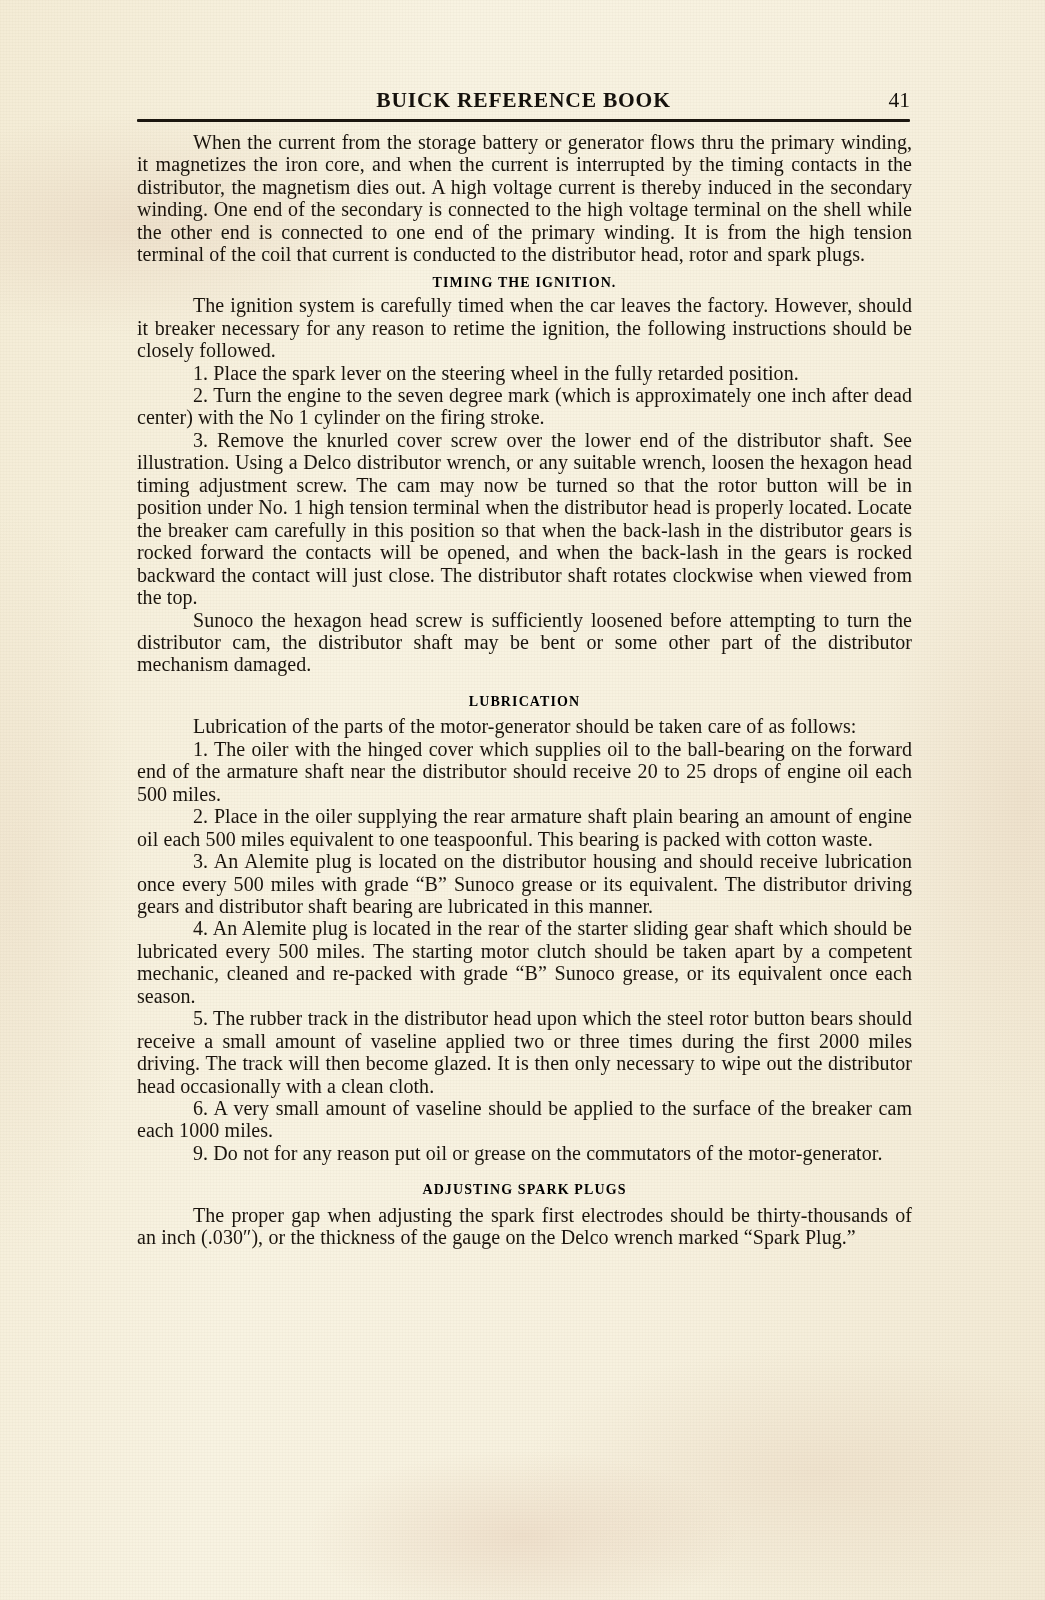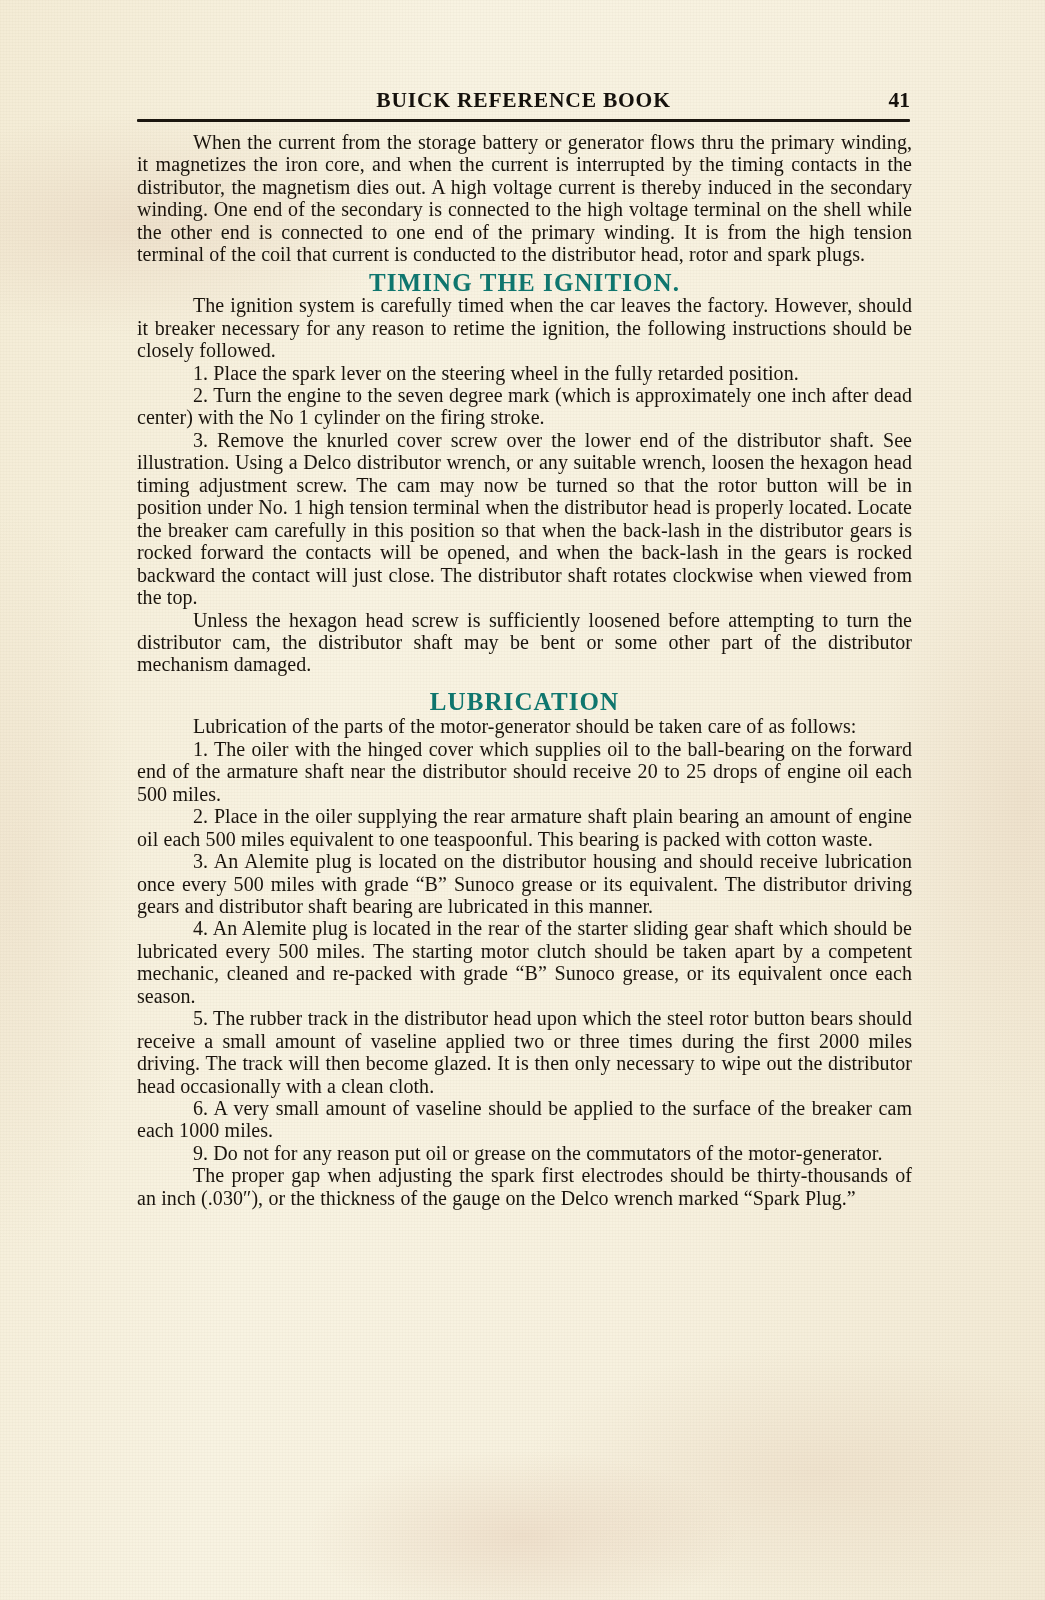--- a/index.html
+++ b/index.html
@@ -65,21 +65,21 @@
     font-weight: bold;
     font-size: 21.5px;
     letter-spacing: 0.8px;
     color: #15110c;
     white-space: nowrap;
   }
   .header-folio {
     position: absolute;
     right: 0;
     top: 0;
-    font-weight: bold;
+    font-weight: normal;
     font-size: 21.5px;
     color: #15110c;
   }
   .head-rule {
     position: absolute;
     left: 137px;
     top: 119px;
     width: 773px;
     height: 3px;
     background: #1b160f;
@@ -103,26 +103,26 @@
     letter-spacing: 0.05px;
     word-spacing: 0.2px;
     color: #1a140d;
   }
   p.indent {
     text-indent: 56px;
   }
 
   h2.section {
     margin: 0;
-    font-size: 25px;
+    font-size: 14px;
     line-height: 22.45px;
     font-weight: bold;
     text-align: center;
     letter-spacing: 1.1px;
-    color: #0f766e;
+    color: #000000;
   }
   h2.section.spaced-top { padding-top: 6px; }
   h2.section.gap-top { padding-top: 15px; }
   h2.section.gap-bottom { padding-bottom: 2px; }
 </style>
 </head>
 <body>
 
 <div class="paper"></div>
 <div class="grain"></div>
@@ -136,26 +136,27 @@
 
   <div class="head-rule"></div>
 
   <div class="column">
       <p class="body indent">When the current from the storage battery or generator flows thru the primary winding, it magnetizes the iron core, and when the current is interrupted by the timing contacts in the distributor, the magnetism dies out.  A high voltage current is thereby induced in the secondary winding.  One end of the secondary is connected to the high voltage terminal on the shell while the other end is connected to one end of the primary winding.  It is from the high tension terminal of the coil that current is conducted to the distributor head, rotor and spark plugs.</p>
       <h2 class="section spaced-top">TIMING THE IGNITION.</h2>
       <p class="body indent">The ignition system is carefully timed when the car leaves the factory. However, should it breaker necessary for any reason to retime the ignition, the following instructions should be closely followed.</p>
       <p class="body indent">1.   Place the spark lever on the steering wheel in the fully retarded position.</p>
       <p class="body indent">2.   Turn the engine to the seven degree mark (which is approximately one inch after dead center) with the No 1 cylinder on the firing stroke.</p>
       <p class="body indent">3.   Remove the knurled cover screw over the lower end of the distributor shaft.  See illustration.  Using a Delco distributor wrench, or any suitable wrench, loosen the hexagon head timing adjustment screw.  The cam may now be turned so that the rotor button will be in position under No. 1 high tension terminal when the distributor head is properly located. Locate the breaker cam carefully in this position so that when the back-lash in the distributor gears is rocked forward the contacts will be opened, and when the back-lash in the gears is rocked backward the contact will just close.  The distributor shaft rotates clockwise when viewed from the top.</p>
-      <p class="body indent">Unless the hexagon head screw is sufficiently loosened before attempting to turn the distributor cam, the distributor shaft may be bent or some other part of the distributor mechanism damaged.</p>
+      <p class="body indent">Sunoco the hexagon head screw is sufficiently loosened before attempting to turn the distributor cam, the distributor shaft may be bent or some other part of the distributor mechanism damaged.</p>
       <h2 class="section gap-top gap-bottom">LUBRICATION</h2>
       <p class="body indent">Lubrication of the parts of the motor-generator should be taken care of as follows:</p>
       <p class="body indent">1.   The oiler with the hinged cover which supplies oil to the ball-bearing on the forward end of the armature shaft near the distributor should receive 20 to 25 drops of engine oil each 500 miles.</p>
       <p class="body indent">2.   Place in the oiler supplying the rear armature shaft plain bearing an amount of engine oil each 500 miles equivalent to one teaspoonful. This bearing is packed with cotton waste.</p>
       <p class="body indent">3.   An Alemite plug is located on the distributor housing and should receive lubrication once every 500 miles with grade “B” Sunoco grease or its equivalent.  The distributor driving gears and distributor shaft bearing are lubricated in this manner.</p>
       <p class="body indent">4.   An Alemite plug is located in the rear of the starter sliding gear shaft which should be lubricated every 500 miles.  The starting motor clutch should be taken apart by a competent mechanic, cleaned and re-packed with grade “B” Sunoco grease, or its equivalent once each season.</p>
       <p class="body indent">5.   The rubber track in the distributor head upon which the steel rotor button bears should receive a small amount of vaseline applied two or three times during the first 2000 miles driving.  The track will then become glazed.  It is then only necessary to wipe out the distributor head occasionally with a clean cloth.</p>
       <p class="body indent">6.   A very small amount of vaseline should be applied to the surface of the breaker cam each 1000 miles.</p>
       <p class="body indent">9.   Do not for any reason put oil or grease on the commutators of the motor-generator.</p>
+      <h2 class="section gap-top gap-bottom">ADJUSTING SPARK PLUGS</h2>
       <p class="body indent">The proper gap when adjusting the spark first electrodes should be thirty-thousands of an inch (.030″), or the thickness of the gauge on the Delco wrench marked “Spark Plug.”</p>
     </div>
 
 </div>
 
 </body></html>

